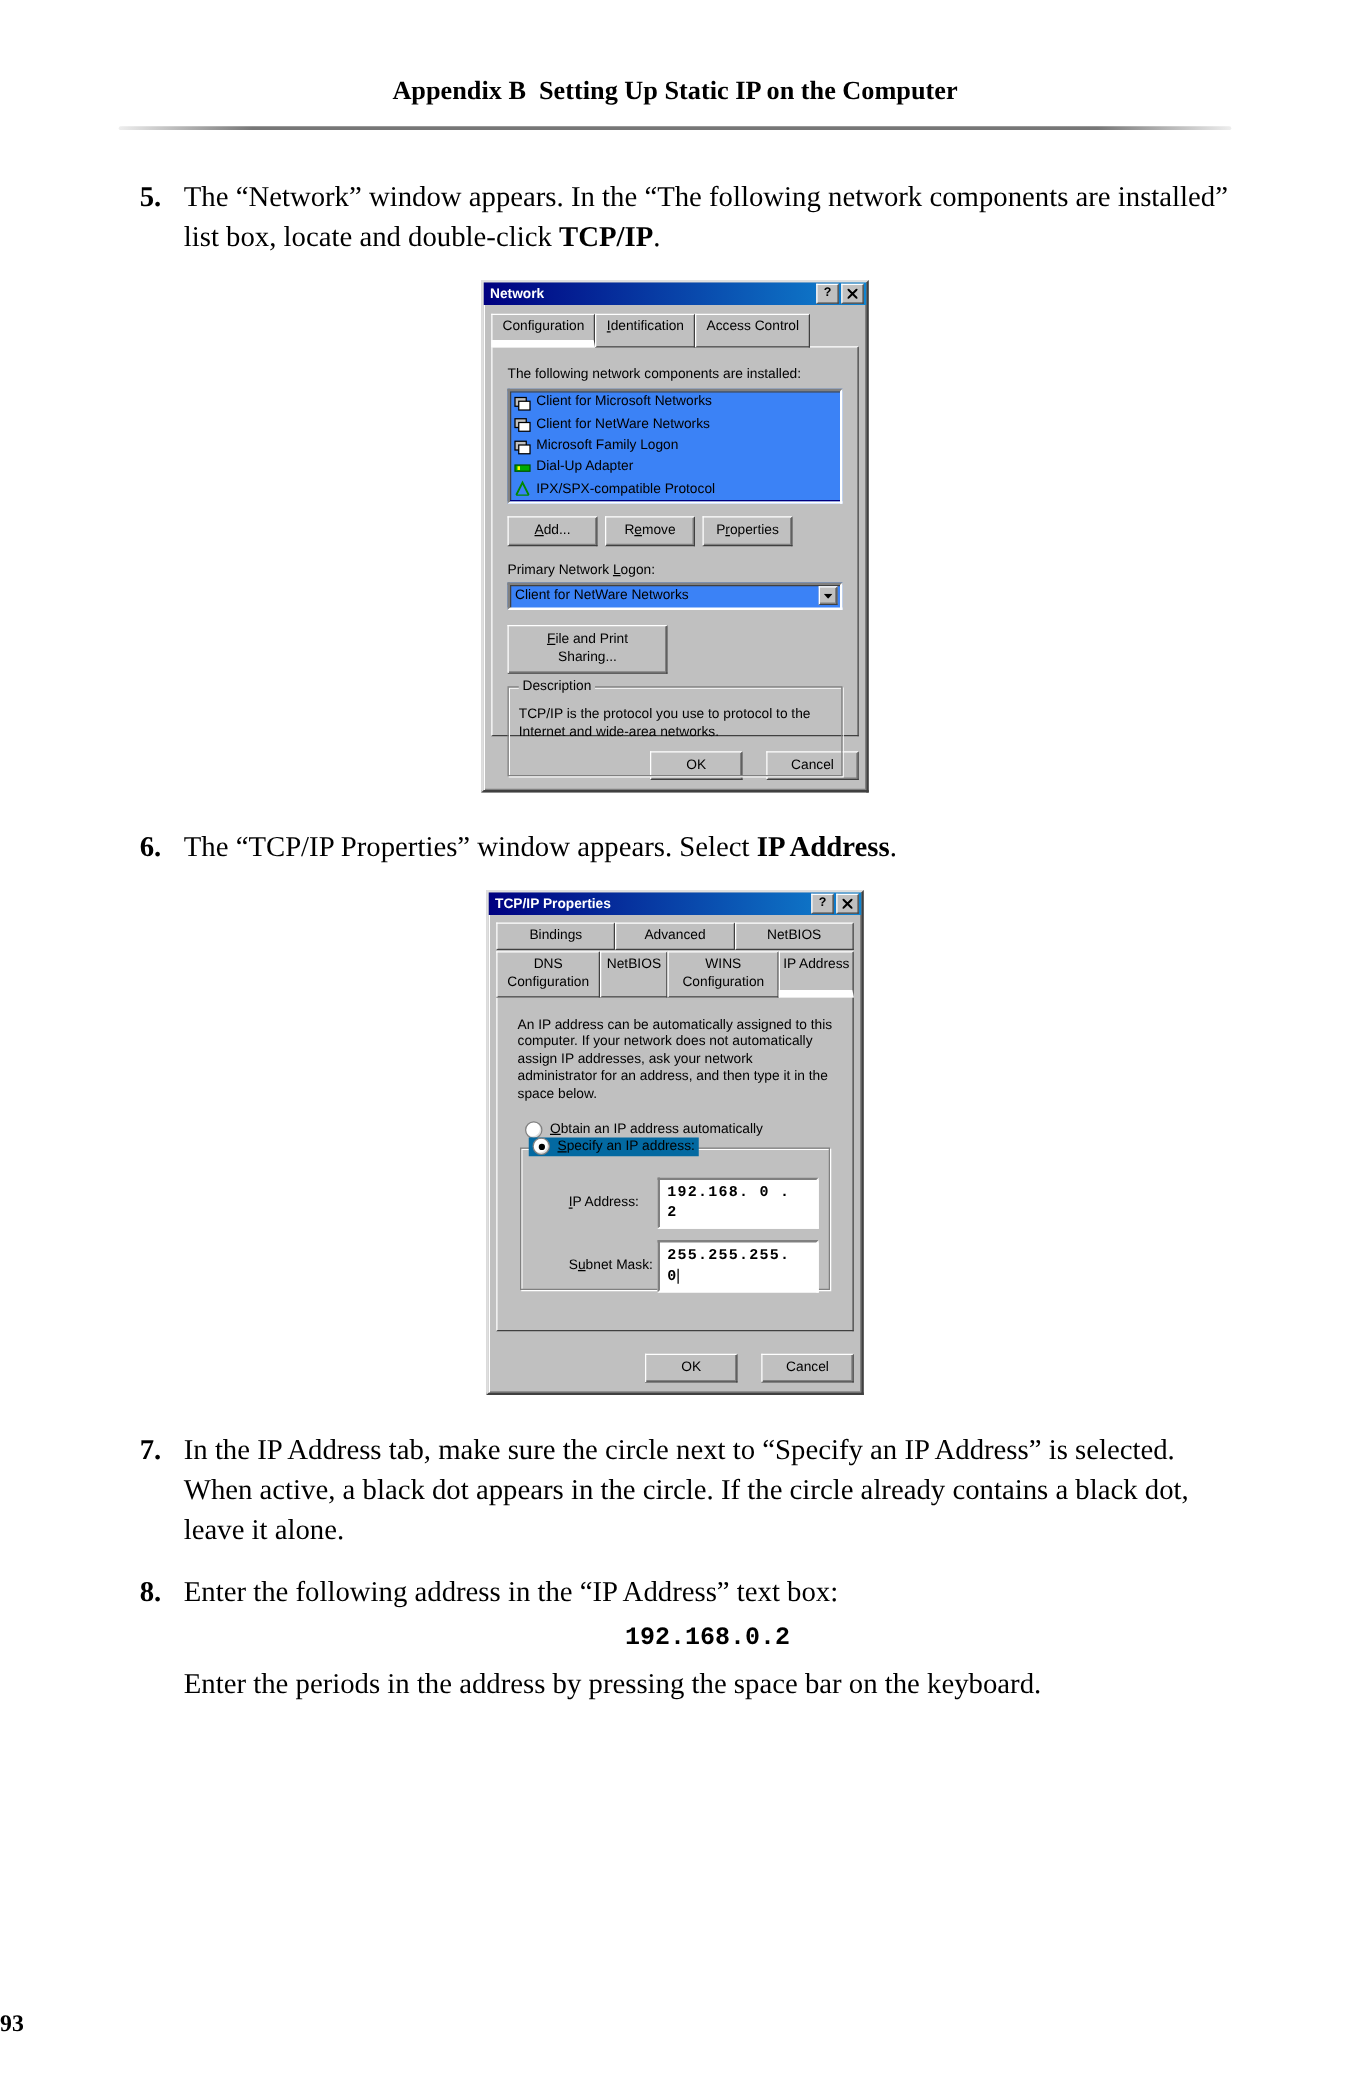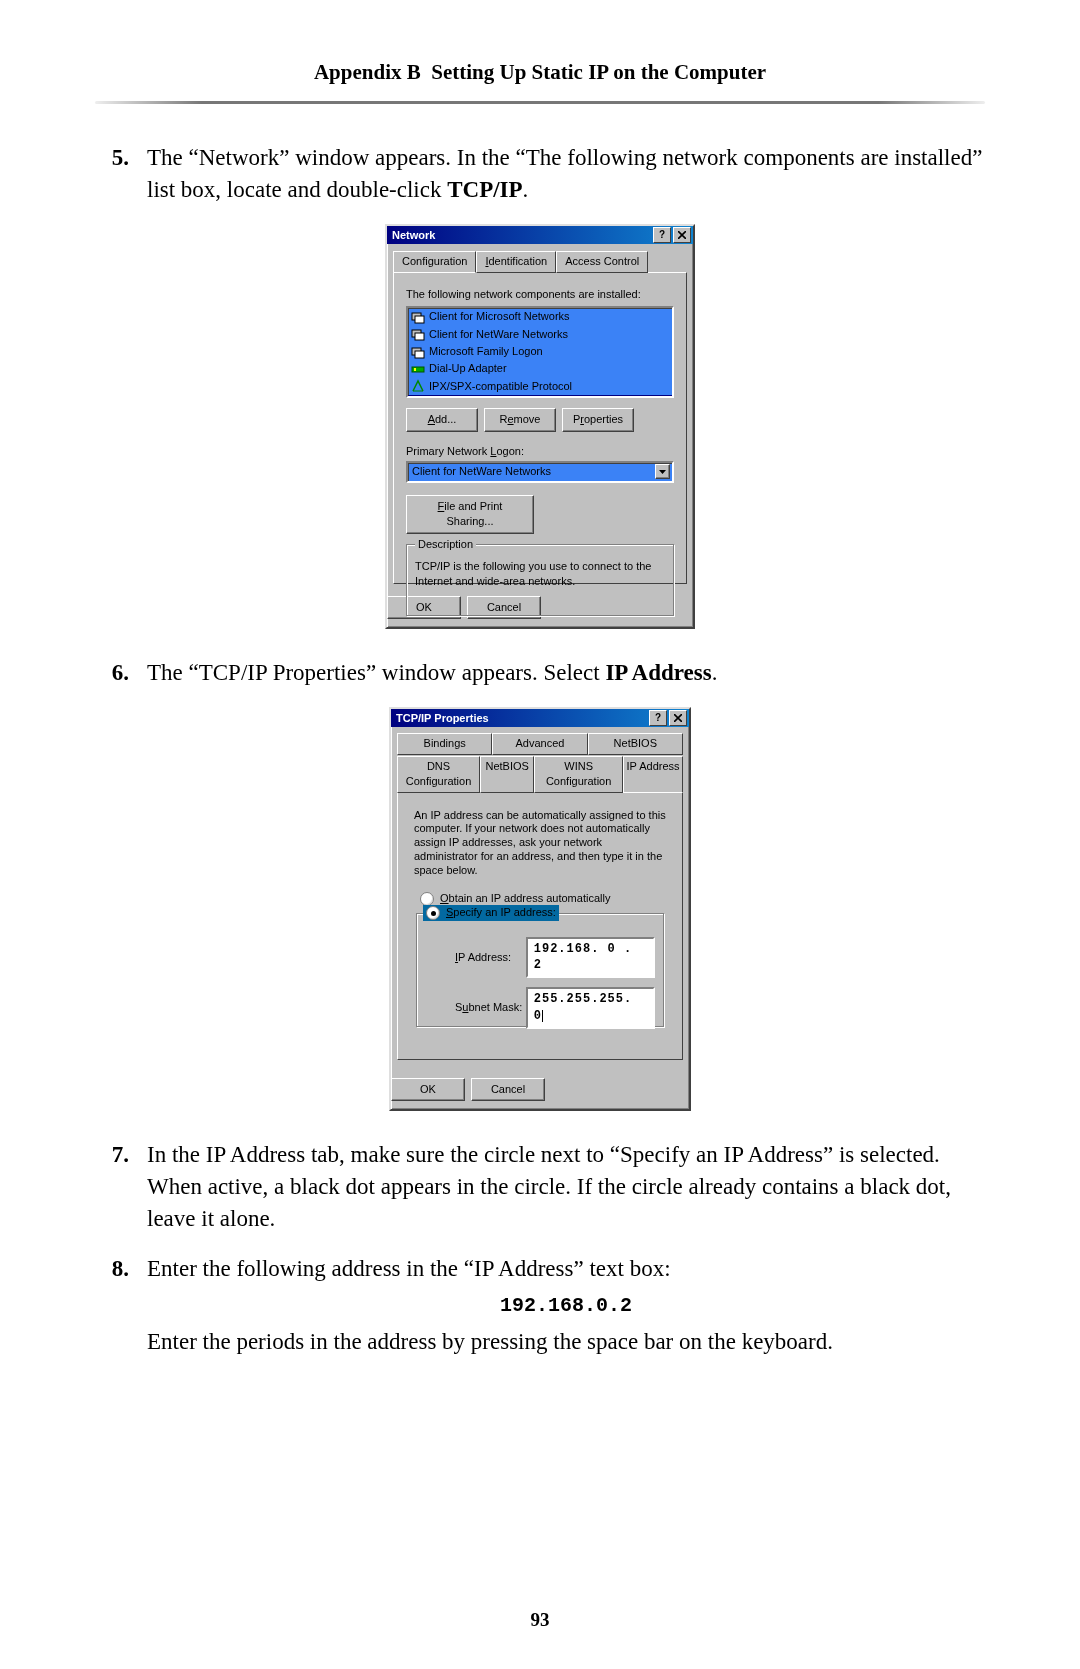--- a/index.html
+++ b/index.html
@@ -15,35 +15,35 @@
     border-radius:2px}
 
   
   .steps{font-size:23px;line-height:1.4}
   .step{display:flex;margin-bottom:18px}
   .step .num{width:52px;flex:0 0 52px;text-align:right;font-weight:bold;padding-right:18px;box-sizing:border-box}
   .step .body{flex:1}
   .mono{font-family:"Courier New",monospace;font-weight:bold;font-size:20px;display:block;text-align:center;margin:6px 0}
 
   
-  .pgnum{position:absolute;bottom:38px;left:0;right:0;text-align:center;font-weight:bold;font-size:19px}
+  .pgnum{position:absolute;bottom:38px;left:0;right:0;font-weight:bold;font-size:19px}
 
   
   .win9x{font-family:"MS Sans Serif",Tahoma,Arial,sans-serif;font-size:11px;color:#000}
   .win-dlg{background:#c0c0c0;border:2px solid;border-color:#dfdfdf #404040 #404040 #dfdfdf;box-shadow:inset 1px 1px 0 #fff,inset -1px -1px 0 #808080}
   .titlebar{background:linear-gradient(to right,#000080,#1084d0);color:#fff;height:18px;display:flex;align-items:center;padding:0 2px;font-weight:bold;font-size:11px}
   .titlebar .tb-text{flex:1;padding-left:3px}
   .tb-btn{width:16px;height:14px;background:#c0c0c0;border:1px solid;border-color:#fff #404040 #404040 #fff;display:flex;align-items:center;justify-content:center;color:#000;font-family:Arial,sans-serif;font-size:10px;font-weight:bold;margin-left:2px;line-height:1}
   .tb-btn.help{font-family:Arial;font-weight:bold}
   .tb-btn.close svg{width:8px;height:8px}
 
   .tab-strip{display:flex;margin:6px 6px 0 6px;position:relative;top:1px;z-index:2;flex-wrap:wrap}
   .tab{background:#c0c0c0;border:1px solid;border-color:#fff #404040 transparent #fff;padding:2px 8px;margin-right:0;font-size:11px;position:relative;border-bottom:none}
   .tab.back{border-bottom:1px solid #404040}
-  .tab.active{border-bottom:1px solid #ffffff;z-index:3}
+  .tab.active{border-bottom:6px solid #ffffff;z-index:3}
   .tab .u{text-decoration:underline}
   .tab-panel{margin:0 6px 6px 6px;background:#c0c0c0;border:1px solid;border-color:#fff #404040 #404040 #fff;padding:10px 12px 12px 12px;box-sizing:border-box}
 
   .sunken{background:#3b82f6;border:2px solid;border-color:#808080 #fff #fff #808080;box-shadow:inset 1px 1px 0 #404040}
   .btn9x{background:#c0c0c0;border:1px solid;border-color:#fff #404040 #404040 #fff;box-shadow:inset -1px -1px 0 #808080;padding:3px 8px;font-size:11px;min-width:72px;text-align:center;box-sizing:border-box}
 
   
   .net-list-item{display:flex;align-items:center;padding:1px 3px;gap:4px}
   .net-list-item.sel{background:#000080;color:#fff}
   .ico{width:14px;height:14px;flex:0 0 14px;display:flex;align-items:center;justify-content:center}
@@ -59,21 +59,21 @@
   .tcp-tabs-row{display:flex}
   .tcp-tabs-row .tab{flex:1;text-align:center;padding:2px 0}
   .radio{display:flex;align-items:center;gap:6px;margin:6px 0 6px 10px}
   .radio .dot{width:12px;height:12px;border-radius:50%;background:#fff;border:1px solid #808080;box-shadow:inset -1px -1px 0 #dfdfdf;display:flex;align-items:center;justify-content:center}
   .radio.checked .dot::after{content:"";width:5px;height:5px;background:#000;border-radius:50%;display:block}
   .ipbox{background:#fff;border:2px solid;border-color:#808080 #fff #fff #808080;font-family:"Courier New",monospace;font-weight:bold;font-size:12px;padding:2px 6px;width:128px;display:inline-block;letter-spacing:1px;position:relative}
   .ipcaret{border-right:1px solid #000;animation:none;display:inline-block;height:12px;vertical-align:middle}
   .fld-row{display:flex;align-items:center;margin:9px 0 9px 30px}
   .fld-row label{width:80px;font-size:11px}
 
-  .panel-footer{display:flex;gap:6px;padding:6px 6px 8px 0}
+  .panel-footer{display:flex;justify-content:flex-end;gap:19px;padding:6px 6px 8px 0}
 
 </style>
 </head>
 <body>
 
 <div class="page">
 
   <div class="page-header">
     <span class="appx">Appendix B</span>&nbsp;&nbsp;<span class="ttl">Setting Up Static IP on the Computer</span>
   </div>
@@ -179,21 +179,21 @@
                 <svg width="7" height="4" viewBox="0 0 7 4">
                   <path d="M0 0 L7 0 L3.5 4 Z" fill="#000"></path>
                 </svg>
               </span>
           </div>
 
           <div class="btn9x" style="margin-top:12px;width:128px;min-width:0"><span style="text-decoration:underline">F</span>ile and Print Sharing...</div>
 
           <div class="grp" style="height:48px">
             <span class="legend">Description</span>
-            <span style="font-size:11px">TCP/IP is the following you use to connect to the Internet and wide-area networks.</span>
+            <span style="font-size:11px">TCP/IP is the protocol you use to protocol to the Internet and wide-area networks.</span>
           </div>
         </div>
 
         <div class="panel-footer">
           <div class="btn9x" style="min-width:74px">OK</div>
           <div class="btn9x" style="min-width:74px">Cancel</div>
         </div>
       </div>
     </div>
 

